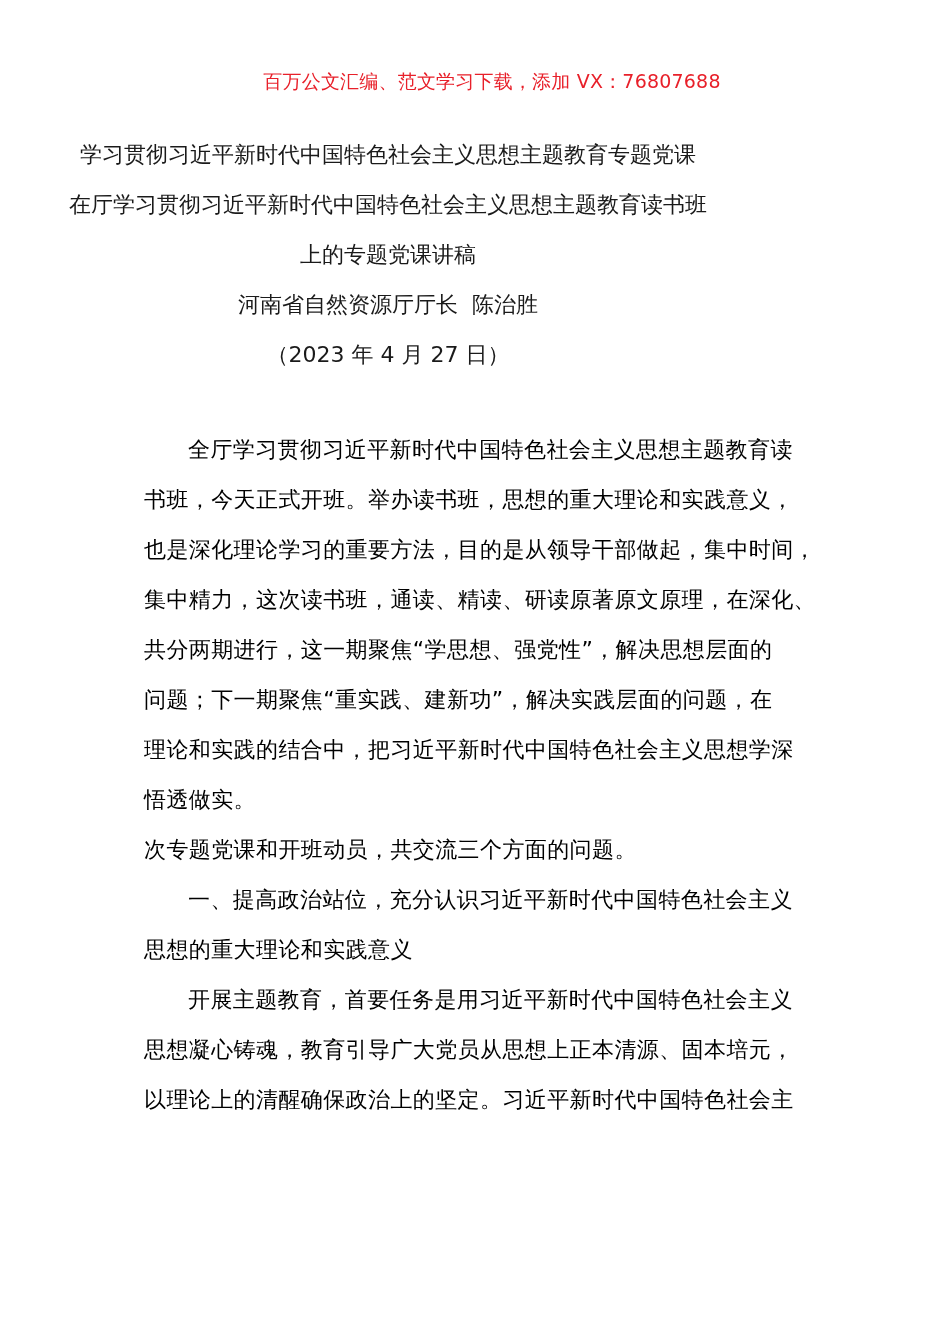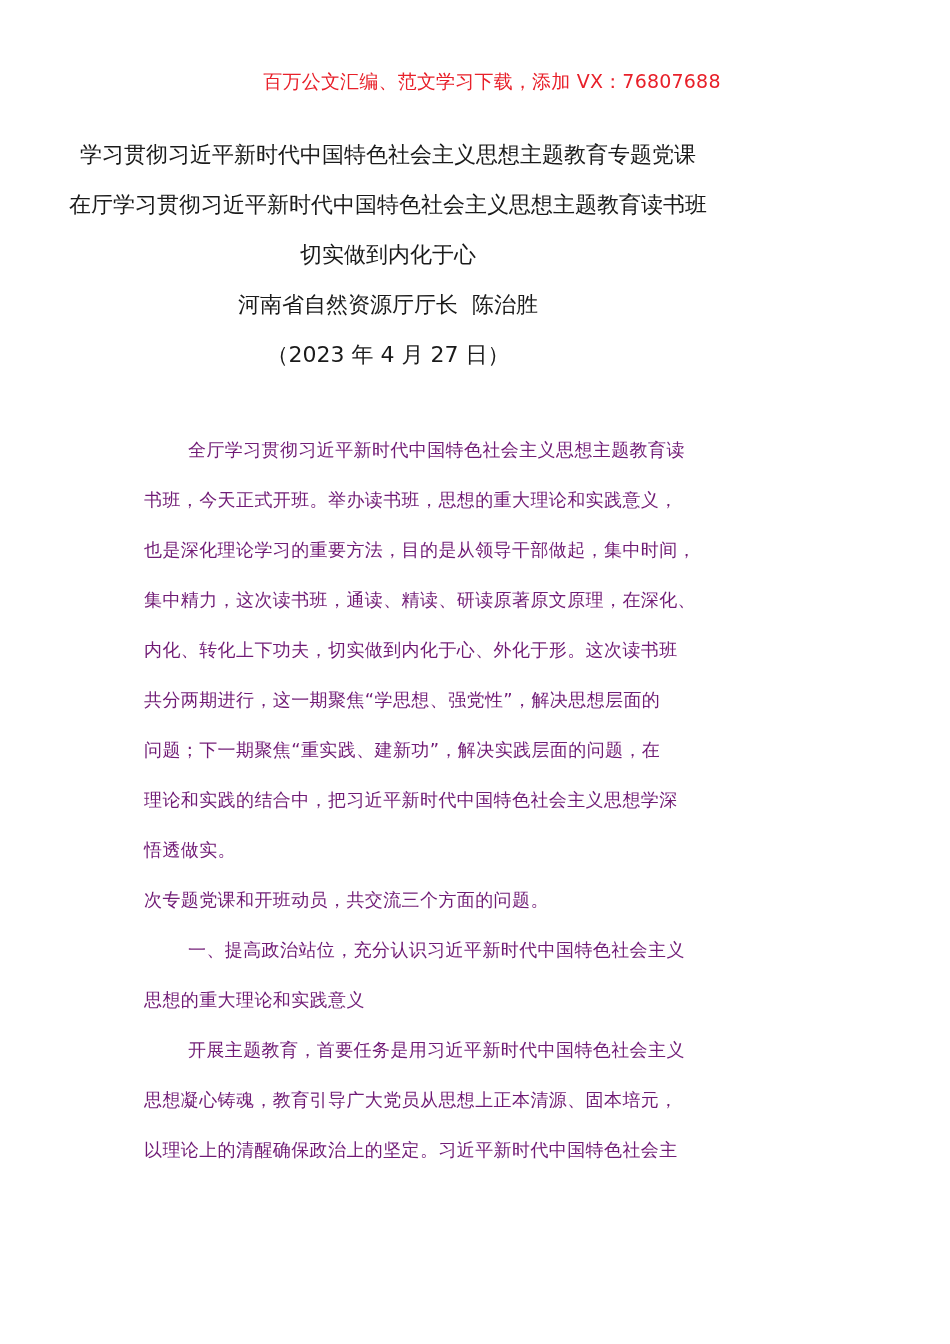--- a/index.html
+++ b/index.html
@@ -41,24 +41,24 @@
     color: #1a1a1a;
     white-space: nowrap;
   }
   .body-text {
     position: absolute;
     top: 425px;
     left: 144px;
     width: 690px;
   }
   .para {
-    font-size: 18px;
+    font-size: 22px;
     line-height: 50px;
     margin: 0;
-    color: #701a75;
+    color: #000000;
     text-align: justify;
     text-indent: 44px;
     letter-spacing: 0.4px;
   }
   .line {
     display: block;
     white-space: nowrap;
     height: 50px;
   }
   .line.noindent {
@@ -66,32 +66,31 @@
   }
 </style>
 </head>
 <body>
 
 <div class="watermark">百万公文汇编、范文学习下载，添加 VX：76807688</div>
 
 <div class="title-block">
   <div class="title-line">学习贯彻习近平新时代中国特色社会主义思想主题教育专题党课</div>
   <div class="title-line">在厅学习贯彻习近平新时代中国特色社会主义思想主题教育读书班</div>
-  <div class="title-line">切实做到内化于心</div>
+  <div class="title-line">上的专题党课讲稿</div>
   <div class="title-line" style="white-space:pre;">河南省自然资源厅厅长  陈治胜</div>
   <div class="title-line">（2023 年 4 月 27 日）</div>
 </div>
 
 <div class="body-text">
   <div class="para">
     <span class="line">全厅学习贯彻习近平新时代中国特色社会主义思想主题教育读</span>
     <span class="line noindent">书班，今天正式开班。举办读书班，思想的重大理论和实践意义，</span>
     <span class="line noindent">也是深化理论学习的重要方法，目的是从领导干部做起，集中时间，</span>
     <span class="line noindent">集中精力，这次读书班，通读、精读、研读原著原文原理，在深化、</span>
-    <span class="line noindent">内化、转化上下功夫，切实做到内化于心、外化于形。这次读书班</span>
     <span class="line noindent">共分两期进行，这一期聚焦“学思想、强党性”，解决思想层面的</span>
     <span class="line noindent">问题；下一期聚焦“重实践、建新功”，解决实践层面的问题，在</span>
     <span class="line noindent">理论和实践的结合中，把习近平新时代中国特色社会主义思想学深</span>
     <span class="line noindent">悟透做实。</span>
   </div>
 
   <div class="para">
     <span class="line noindent">次专题党课和开班动员，共交流三个方面的问题。</span>
   </div>
 

